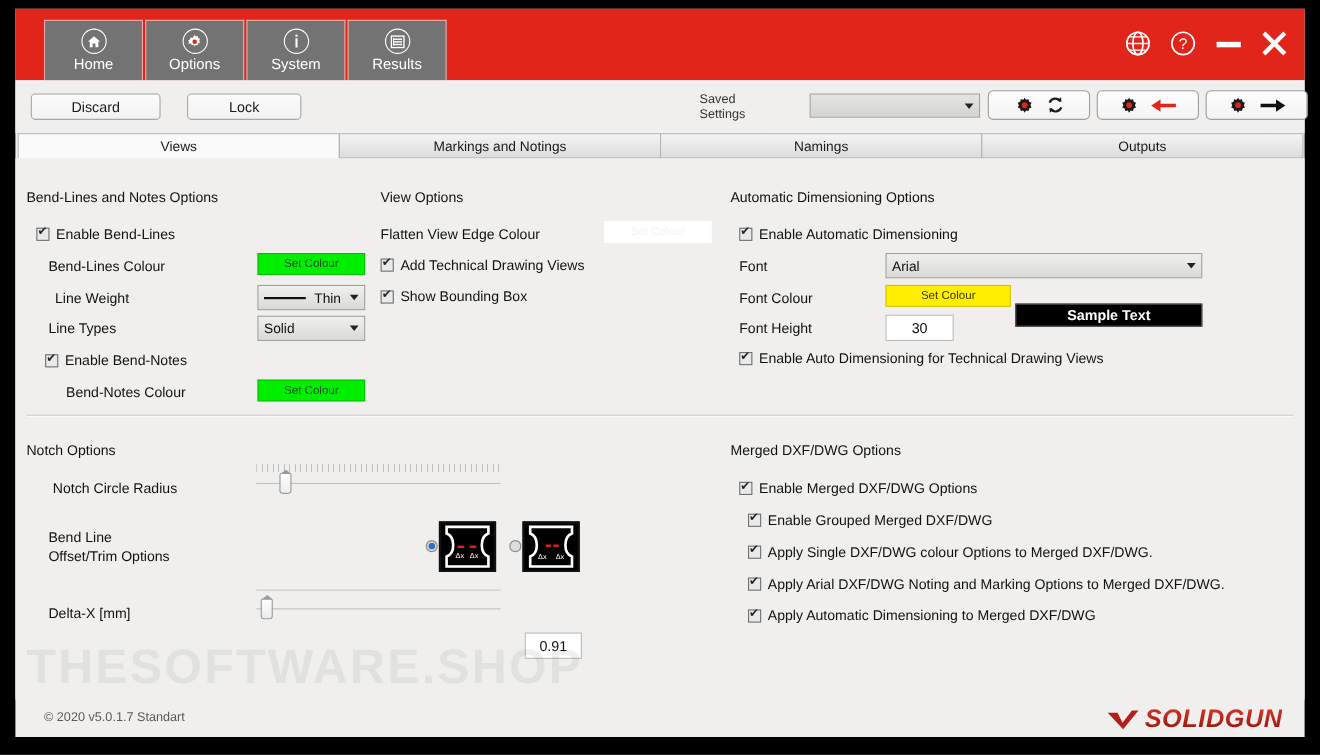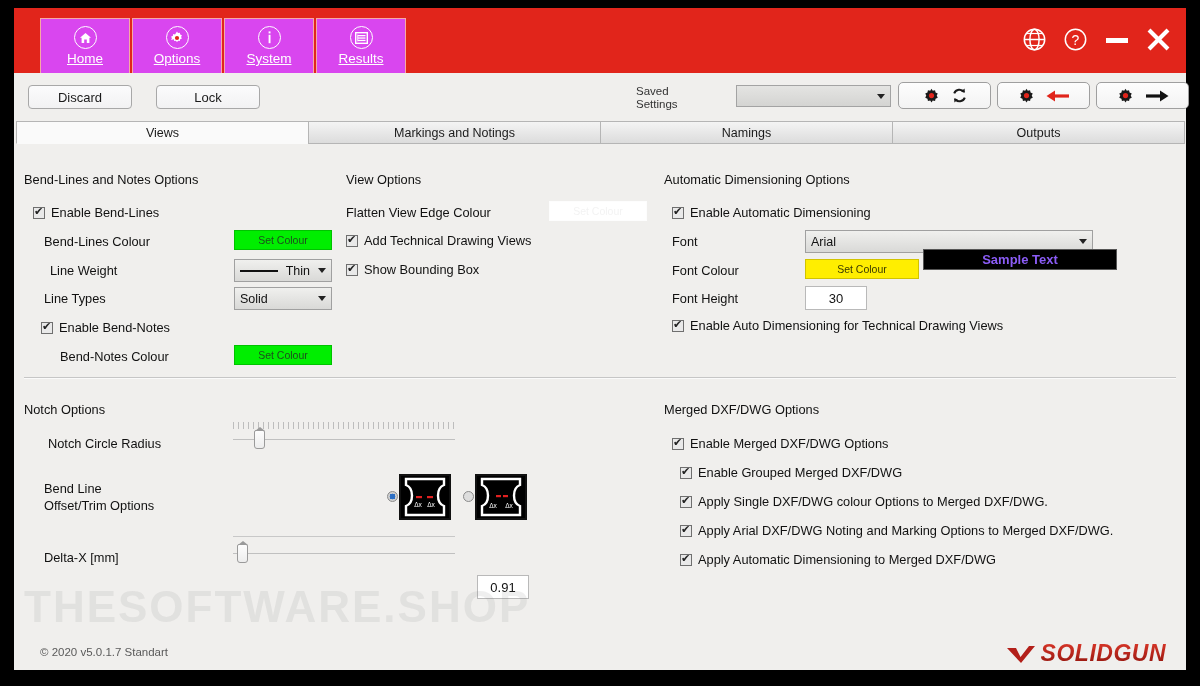--- a/index.html
+++ b/index.html
@@ -26,22 +26,21 @@
   }
   .ribbon-tabs { display: flex; align-items: flex-end; padding-left: 26px; height: 100%; }
   .rtab {
     width: 90px; height: 55px;
     border: 1px solid #f6a9a4;
     border-bottom: none;
     margin-right: 2px;
     display: flex; flex-direction: column;
     align-items: center; justify-content: center;
     color: #fff; cursor: pointer;
-    background: #d946ef;
-    text-decoration: underline;
+    background: #737373;
   }
   .rtab .glyph {
     width: 23px; height: 23px; border-radius: 50%;
     border: 1.6px solid #fff;
     display: flex; align-items: center; justify-content: center;
     margin-bottom: 3px;
   }
   .rtab .glyph svg { display: block; }
   .rtab-label { font-size: 13.5px; line-height: 1; }
 
@@ -59,21 +58,21 @@
     background: #f0efed;
   }
   .btn-plain {
     height: 24px; min-width: 104px;
     background: linear-gradient(#fbfbfc, #f2f2f3);
     border: 1px solid #a8a8a8; border-radius: 4px;
     font-size: 13px; color: #1a1a1a;
     display: flex; align-items: center; justify-content: center;
     cursor: pointer;
   }
-  #discard-btn { margin-left: 14px; width: 104px; }
+  #discard-btn { margin-left: 14px; width: 118px; }
   #lock-btn { margin-left: 24px; width: 104px; }
 
   .saved-label {
     position: absolute; left: 622px; top: 12px;
     font-size: 11.5px; color: #333; line-height: 13px; width: 70px;
   }
   .saved-select {
     position: absolute; left: 722px; top: 12px;
     width: 155px; height: 22px;
     border: 1px solid #a3a3a3;
@@ -418,21 +417,21 @@
     </div>
 
     <div class="lbl" style="left:658px; top:90px;">Font</div>
     <div class="sel" style="left:791px; top:86px; width:288px;">
       <span>Arial</span>
       <span class="caret-dn"></span>
     </div>
 
     <div class="lbl" style="left:658px; top:119px;">Font Colour</div>
     <div class="colour-btn" id="fc-colour" style="left: 791px; top: 115px; width: 114px; background: rgb(255, 238, 0); color: rgb(58, 58, 0);">Set Colour</div>
-    <div class="sample-box" id="fc-sample" style="left: 909px; top: 105px; width: 194px; background: rgb(0, 0, 0); color: #8b5cf6;">Sample Text</div>
+    <div class="sample-box" id="fc-sample" style="left: 909px; top: 132px; width: 170px; background: rgb(0, 0, 0); color: #ffffff;">Sample Text</div>
 
     <div class="lbl" style="left:658px; top:147px;">Font Height</div>
     <div class="numbox" style="left:791px; top:142px; width:62px;">30</div>
 
     <div class="cbrow" style="left:658px; top:174px;">
       <span class="cbox"></span>
       <span>Enable Auto Dimensioning for Technical Drawing Views</span>
     </div>
 
     <div class="divider" style="top:233px;"></div>

